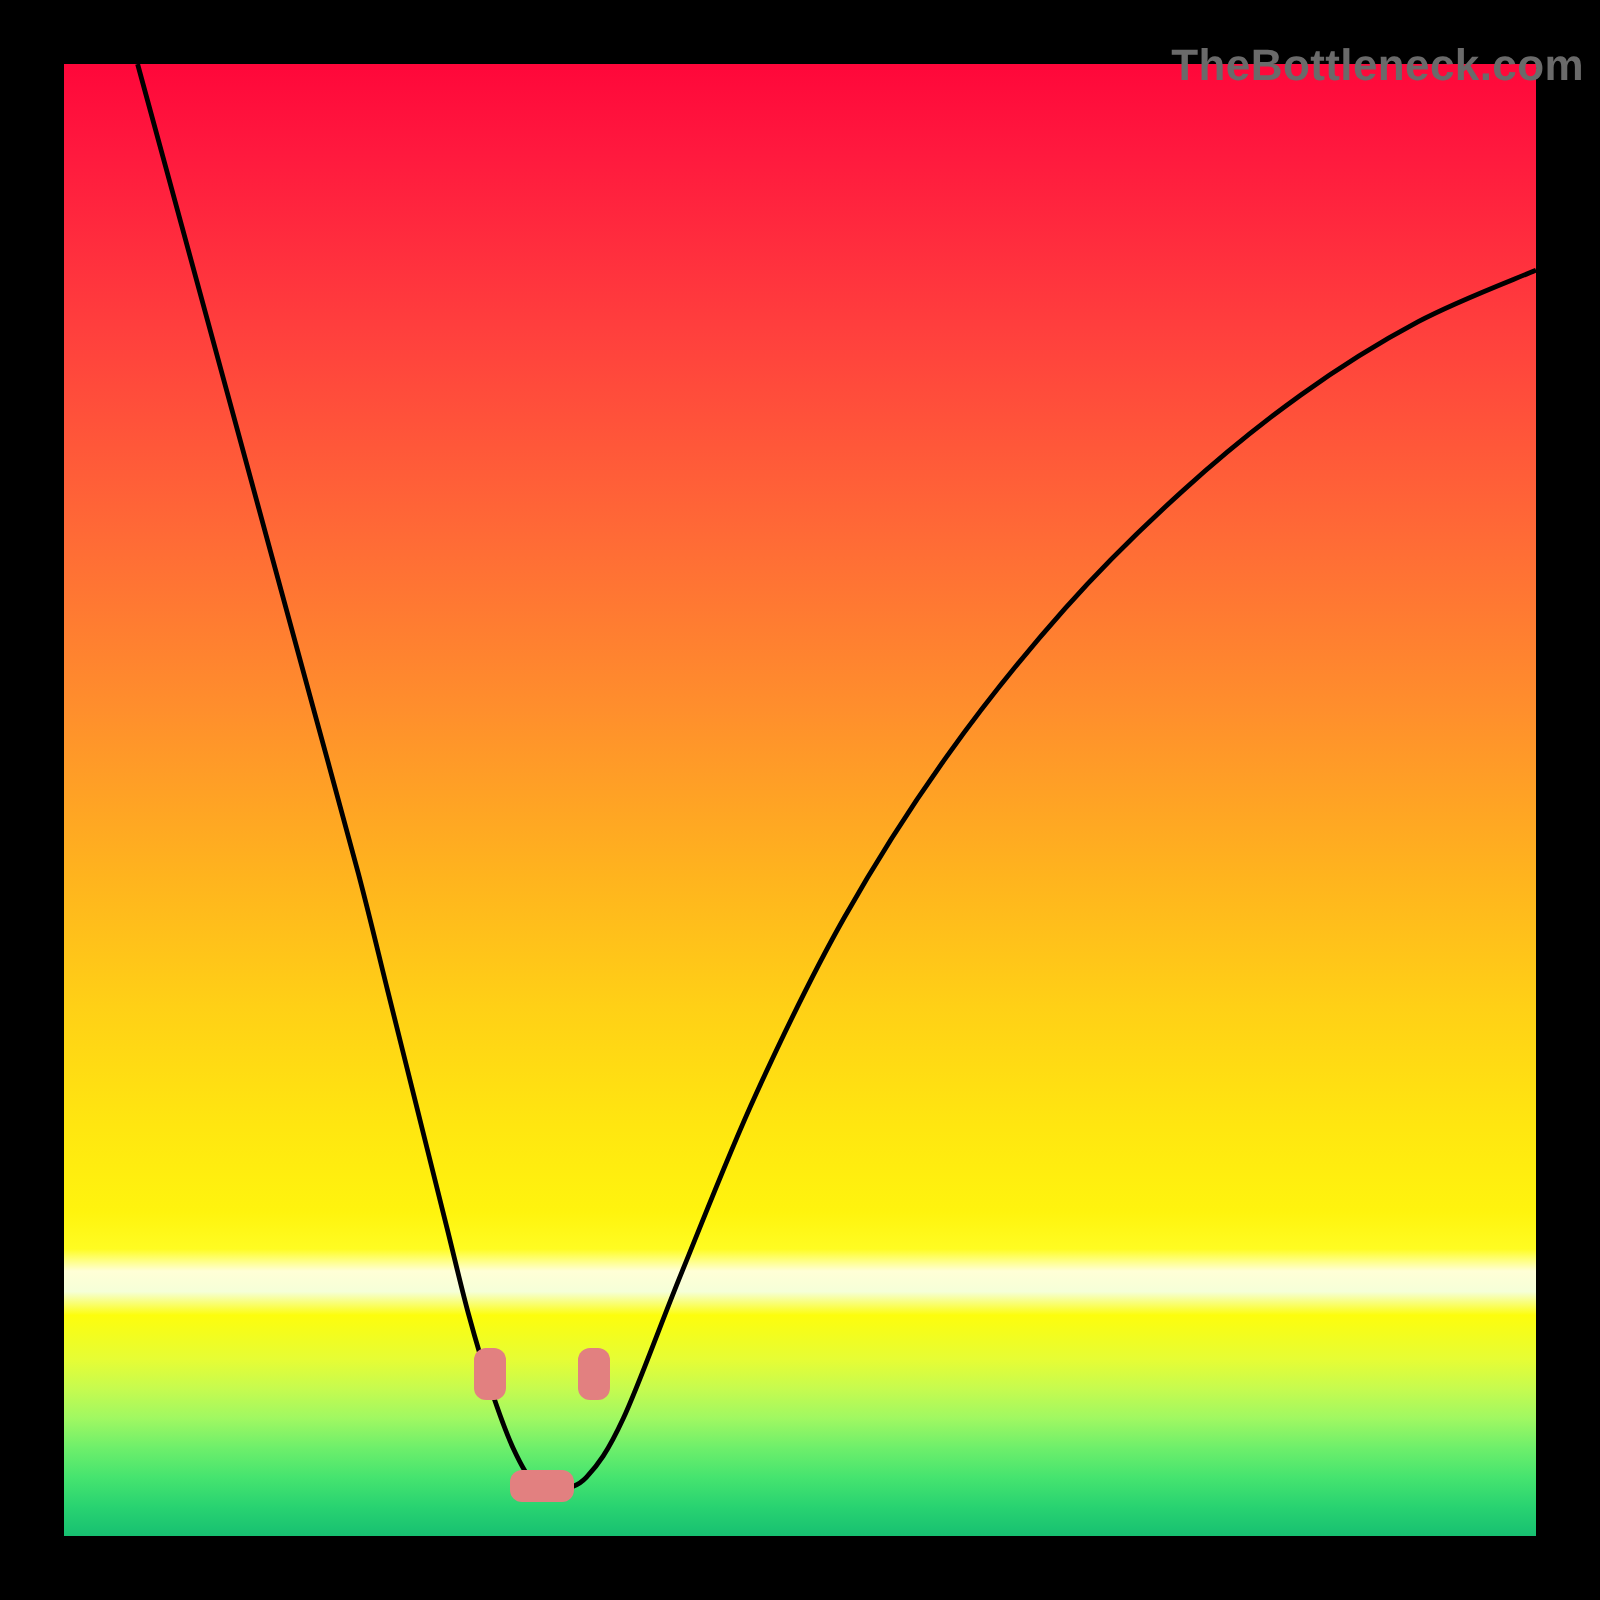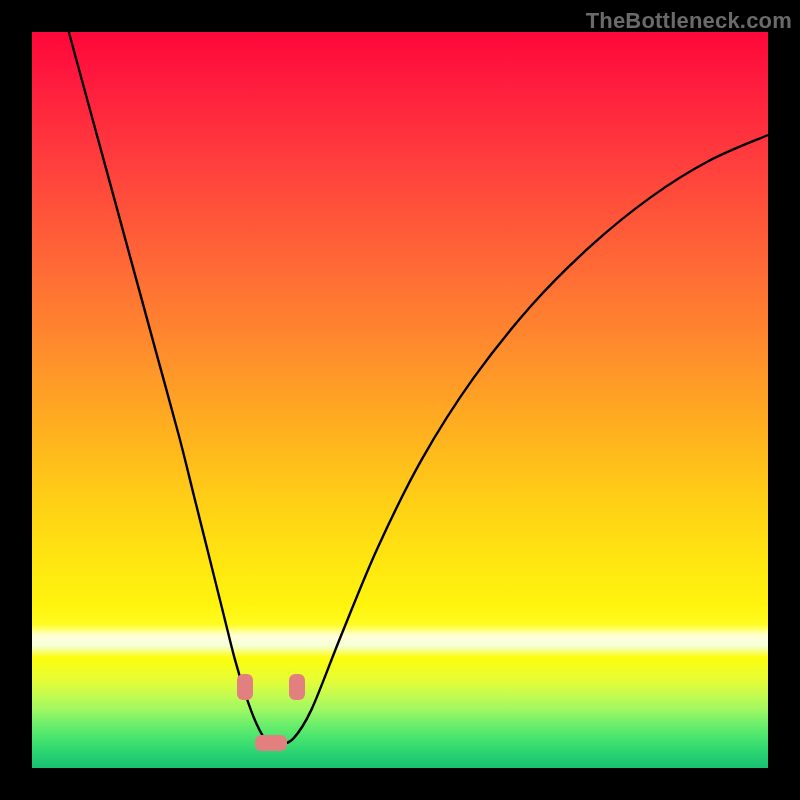--- a/index.html
+++ b/index.html
@@ -1,18 +1,18 @@
 <!DOCTYPE html>
 <html><head>
 <meta charset="utf-8">
 <style>
   * { margin: 0; padding: 0; box-sizing: border-box; }
   body { width: 800px; height: 800px; background: #000; font-family: Arial, Helvetica, sans-serif; position: relative; overflow: hidden; }
   .outer { position: absolute; inset: 0; background: #000; }
-  .watermark { position: absolute; top: 8px; right: 8px; color: #6a6a6a; font-size: 22px; font-weight: 600; letter-spacing: 0.2px; z-index: 10; }
+  .watermark { position: absolute; top: 20px; right: 8px; color: #6a6a6a; font-size: 22px; font-weight: 600; letter-spacing: 0.2px; z-index: 10; }
   .plot-area { position: absolute; left: 32px; top: 32px; width: 736px; height: 736px; }
   
   .bg-gradient {
     position: absolute; inset: 0;
     background: linear-gradient(to bottom,
       #ff073a 0%,
       #ff193e 6%,
       #ff3f3d 18%,
       #ff6a36 32%,
       #ff8f2c 44%,

